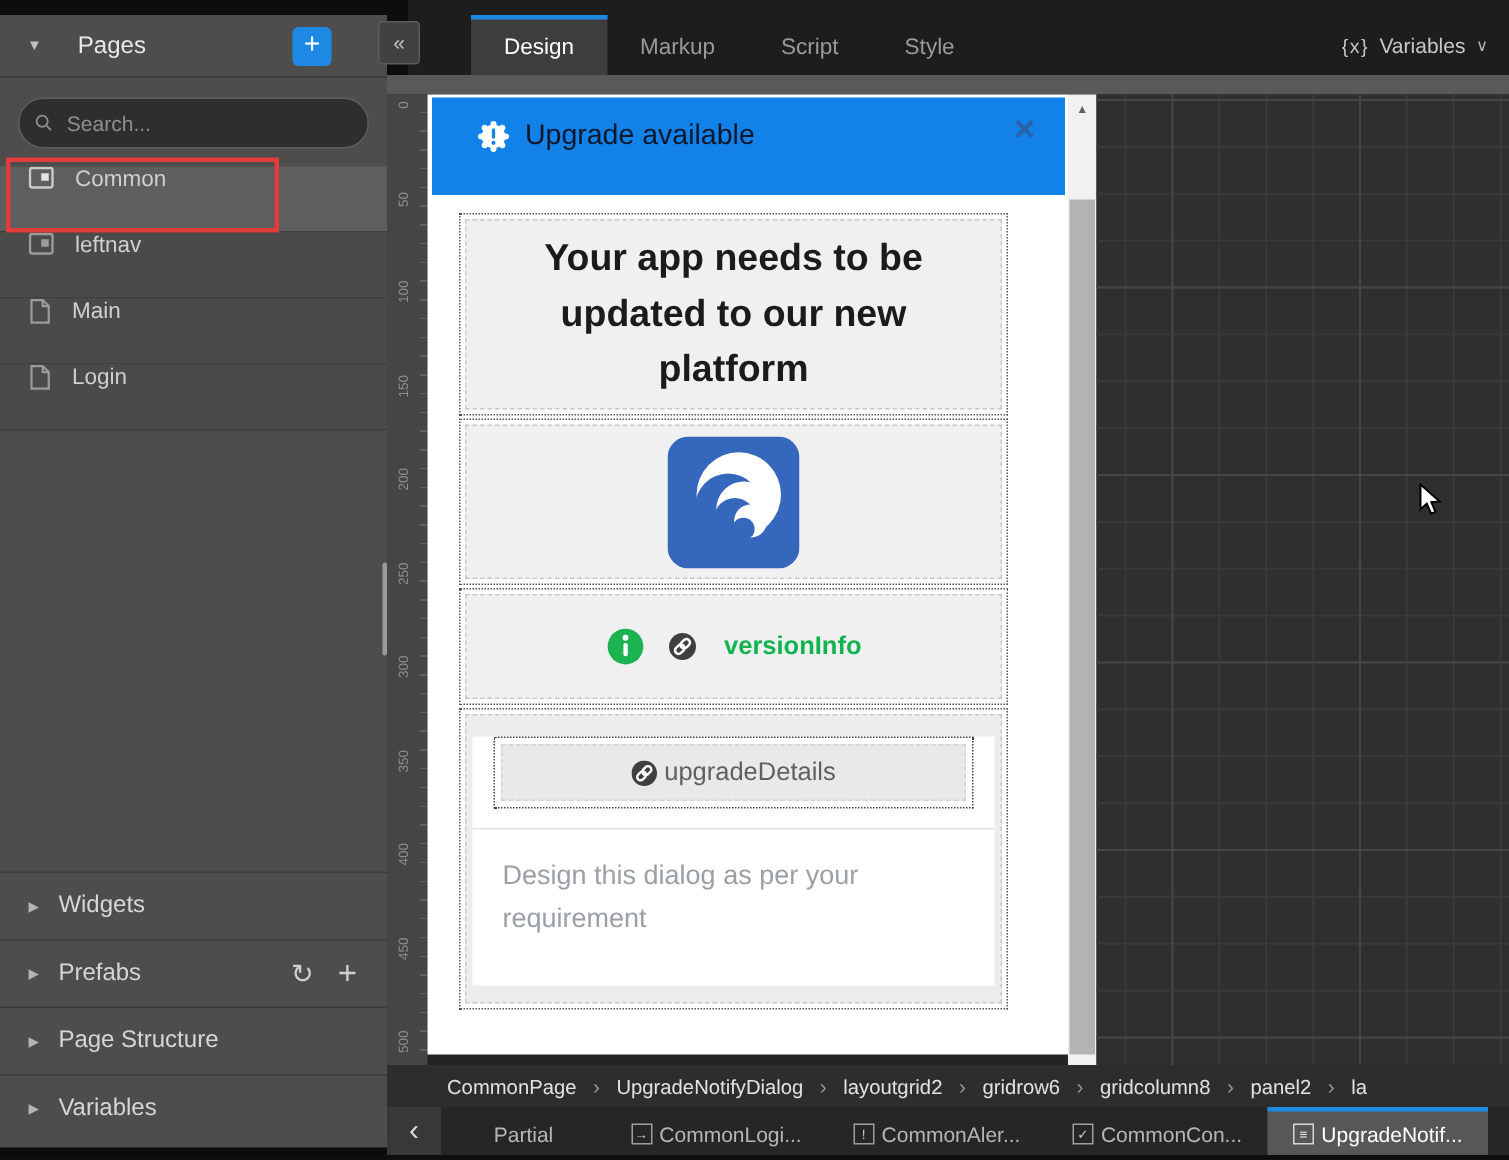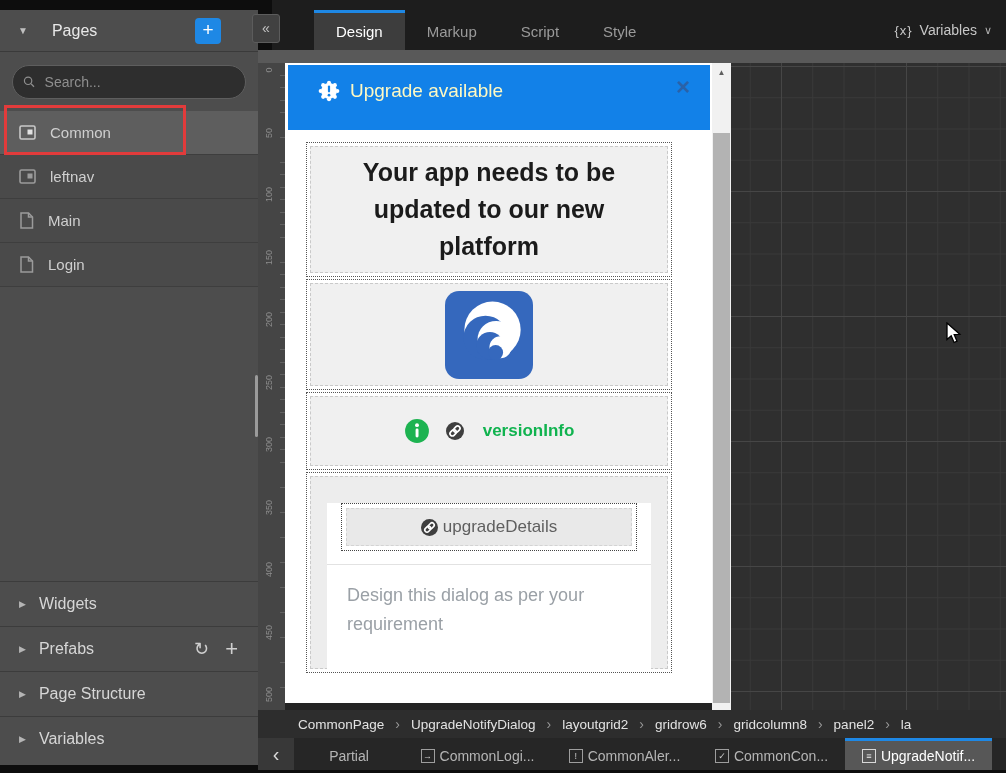--- a/index.html
+++ b/index.html
@@ -20,21 +20,21 @@
   
   .sidebar { position:absolute; left:0; top:10px; width:258px; height:755px; background:#4d4d4d; }
   .sb-header { height:42px; display:flex; align-items:center; padding:0 15px 0 18px; border-bottom:1px solid #3a3a3a; }
   .sb-caret { font-size:10px; color:#c0c0c0; margin-right:12px; }
   .sb-title { font-size:16px; color:#e8e8e8; flex:1;margin-left:12px; }
   .add-btn { width:26px; height:26px; background:#1e88e5; border-radius:4px; color:#fff; font-size:19px; line-height:24px; text-align:center; margin-right:22px; }
   .collapse-btn { position:absolute; left:252px; top:14px; width:28px; height:29px; background:#414141; border:1px solid #5c5c5c; border-radius:3px; color:#c2c2c2; font-size:14px; text-align:center; line-height:27px; z-index:30; }
   .search-wrap { margin:13px 12px 12px 12px; height:34px; background:#2e2e2e; border:1px solid #5e5e5e; border-radius:17px; display:flex; align-items:center; padding:0 10px; gap:9px; }
   .search-wrap input { background:transparent; border:none; outline:none; color:#d0d0d0; font-size:14px; width:100%; font-family:"Liberation Sans",sans-serif; }
   .search-wrap input::placeholder { color:#8f8f8f; }
-  .page-item { height:44px; display:flex; align-items:center; gap:14px; padding-left:19px; background:#4a4a4a; border-bottom:1px solid #3e3e3e; font-size:15px; color:#cfcfcf; }
+  .page-item { height:44px; display:flex; align-items:flex-start; gap:14px; padding-left:19px; background:#4a4a4a; border-bottom:1px solid #3e3e3e; font-size:15px; color:#cfcfcf; }
   .page-item.selected { background:#5e5e5e; }
   .annotation-box { position:absolute; left:4px; top:95px; width:182px; height:50px; border:3px solid #e23b3b; z-index:25; pointer-events:none; }
   .sb-filler { height:260px; }
   .resize-handle { position:absolute; left:255px; top:375px; width:3px; height:62px; background:#9b9b9b; border-radius:2px; z-index:26; }
   .sb-section { height:45px; display:flex; align-items:center; gap:13px; padding:0 16px 0 19px; border-top:1px solid #3c3c3c; background:#4d4d4d; }
   .sb-section .arrow { font-size:9px; color:#b5b5b5; }
   .sb-section .lbl { font-size:16px; color:#d6d6d6; flex:1; }
   .sb-actions { display:flex; align-items:center; gap:16px; margin-right:4px; }
   .refresh-glyph { font-size:18px; color:#cfcfcf; }
   .plus-glyph { font-size:22px; color:#cfcfcf; font-weight:300; }
@@ -42,31 +42,31 @@
   
   .canvas { position:absolute; left:258px; top:50px; width:748px; height:660px; background:#242424; }
   .hruler { position:absolute; left:0; top:0; width:748px; height:13px; background:#595959; }
   .vruler { position:absolute; left:0; top:13px; width:27px; height:647px; background:#454545; overflow:hidden; }
   .vruler::after { content:""; position:absolute; right:0; top:0; width:5px; height:100%;
       background:repeating-linear-gradient(to bottom, transparent 0 11.5px, #606060 11.5px 12.5px); }
   .ruler-num { position:absolute; left:4px; font-size:9px; color:#8d8d8d; transform:rotate(-90deg); transform-origin:center; width:14px; text-align:center; }
 
   .page { position:absolute; left:27px; top:13px; width:427px; height:640px; background:#ffffff; }
   .dlg-header { position:relative; margin:2px 2px 0 3px; height:65px; background:#1281e8; display:flex; align-items:flex-start; padding:15px 0 0 30px; }
-  .dlg-title { color:#fef9c3; font-size:19px; margin-left:10px; }
+  .dlg-title { color:#0f172a; font-size:19px; margin-left:10px; }
   .dlg-close { position:absolute; right:20px; top:10px; font-size:24px; font-weight:bold; color:#2a62a8; line-height:24px; }
   .dlg-body { padding:16px 44px 0 25px; }
 
   .wbox { background:#f0f0f0; border:1px dashed #c9c9c9; outline:1px dotted #555; outline-offset:3px; margin-bottom:10px; }
   .box-heading { height:127px; display:flex; align-items:center; justify-content:center; }
   .box-heading h1 { font-size:25px; line-height:37px; color:#1b1b1b; text-align:center; max-width:320px; font-weight:bold; }
   .box-picture { height:103px; display:flex; align-items:center; justify-content:center; }
   .box-label { height:70px; display:flex; align-items:center; justify-content:center; gap:16px; }
   .version-label { display:flex; align-items:center; gap:17px; font-size:17px; font-weight:bold; color:#10b34f; }
-  .box-panel { height:193px; background:#ededed; padding:16px; }
+  .box-panel { height:193px; background:#ededed; padding:4px; }
   .panel-card { background:#ffffff; height:166px; }
   .btn-outer { border:1px dotted #444; padding:4px; margin:10px 14px 0 14px; }
   .details-btn { height:38px; background:#e9e9e9; border:1px dashed #d3d3d3; display:flex; align-items:center; justify-content:center; gap:5px; font-size:17px; color:#5f5f5f; }
   .panel-divider { margin-top:13px; border-top:1px solid #e2e2e2; }
   .panel-hint { padding:16px 10px 0 20px; font-size:18px; line-height:29px; color:#9aa0a6; max-width:300px; }
 
   .vscroll { position:absolute; left:454px; top:13px; width:19px; height:647px; background:#f1f1f1; }
   .vscroll .arr { display:block; text-align:center; font-size:8px; color:#5f5f5f; padding-top:5px; height:17px; }
   .vscroll .thumb { position:absolute; left:1px; right:1px; top:70px; height:570px; background:#b3b3b3; }
 

